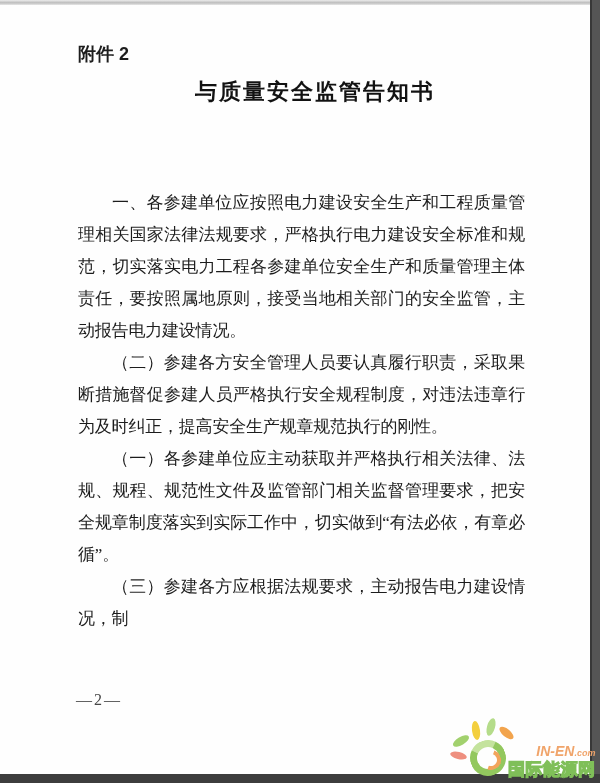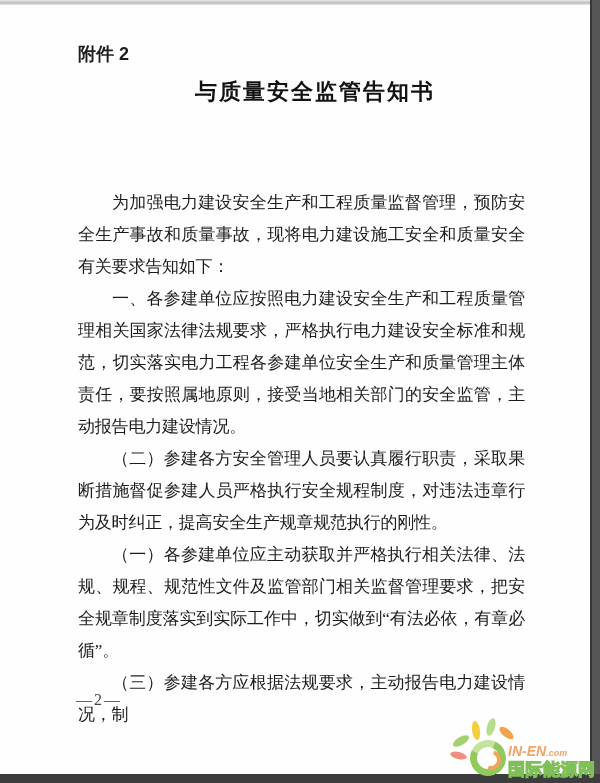--- a/index.html
+++ b/index.html
@@ -36,21 +36,21 @@
     color:#1c1c1c;text-align:justify;
   }
   .body-text p{margin:0;text-indent:2em;}
 
   .pageno{
     position:absolute;left:76px;top:691px;
     font-size:16px;line-height:18px;letter-spacing:2px;color:#474747;
   }
 
   
-  .wm{position:absolute;left:446px;top:716px;width:154px;height:62px;z-index:5;}
+  .wm{position:absolute;left:446px;top:716px;width:154px;height:62px;z-index:5;text-align:right;}
   .wm-logo{position:absolute;left:0;top:0;width:70px;height:62px;}
   .wm-petal{position:absolute;border-radius:50%;}
   .wm-p1{left:4px;top:36px;width:17px;height:7px;background:#ee8f7f;transform:rotate(14deg);}
   .wm-p2{left:6px;top:21px;width:18px;height:8px;background:#a2d16e;transform:rotate(-30deg);}
   .wm-p3{left:26px;top:5px;width:8px;height:19px;background:#f3cf3e;transform:rotate(-8deg);}
   .wm-p4{left:41px;top:2px;width:8px;height:18px;background:#b5dc8a;transform:rotate(16deg);}
   .wm-p5{left:52px;top:13px;width:17px;height:8px;background:#f2a44d;transform:rotate(40deg);}
   .wm-ring{position:absolute;left:24px;top:24px;width:22px;height:22px;
     border:7px solid #93c85e;border-top-color:#c4e39d;border-radius:50%;
     transform:rotate(-20deg);}
@@ -73,21 +73,20 @@
   <div class="edge-right"></div>
   <div class="edge-bottom"></div>
 
   <div class="attachment">附件 2</div>
 
   <h1 class="title">
     <span class="t2">与质量安全监管告知书</span>
   </h1>
 
   <div class="body-text">
-    <p>为加强电力建设安全生产和工程质量监督管理，预防安全生产事故和质量事故，现将电力建设施工安全和质量安全有关要求告知如下：</p>
     <p>一、各参建单位应按照电力建设安全生产和工程质量管理相关国家法律法规要求，严格执行电力建设安全标准和规范，切实落实电力工程各参建单位安全生产和质量管理主体责任，要按照属地原则，接受当地相关部门的安全监管，主动报告电力建设情况。</p>
     <p>（二）参建各方安全管理人员要认真履行职责，采取果断措施督促参建人员严格执行安全规程制度，对违法违章行为及时纠正，提高安全生产规章规范执行的刚性。</p>
     <p>（一）各参建单位应主动获取并严格执行相关法律、法规、规程、规范性文件及监管部门相关监督管理要求，把安全规章制度落实到实际工作中，切实做到“有法必依，有章必循”。</p>
     <p>（三）参建各方应根据法规要求，主动报告电力建设情况，制</p>
   </div>
 
   <div class="pageno">—2—</div>
 
   <div class="wm">
     <div class="wm-logo">

